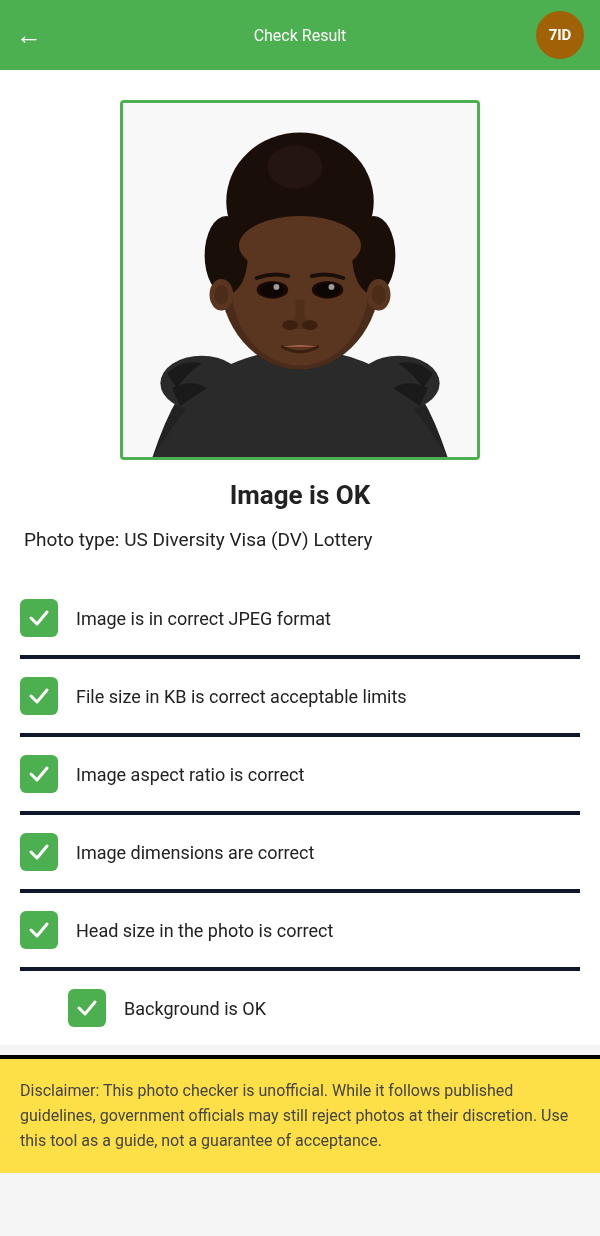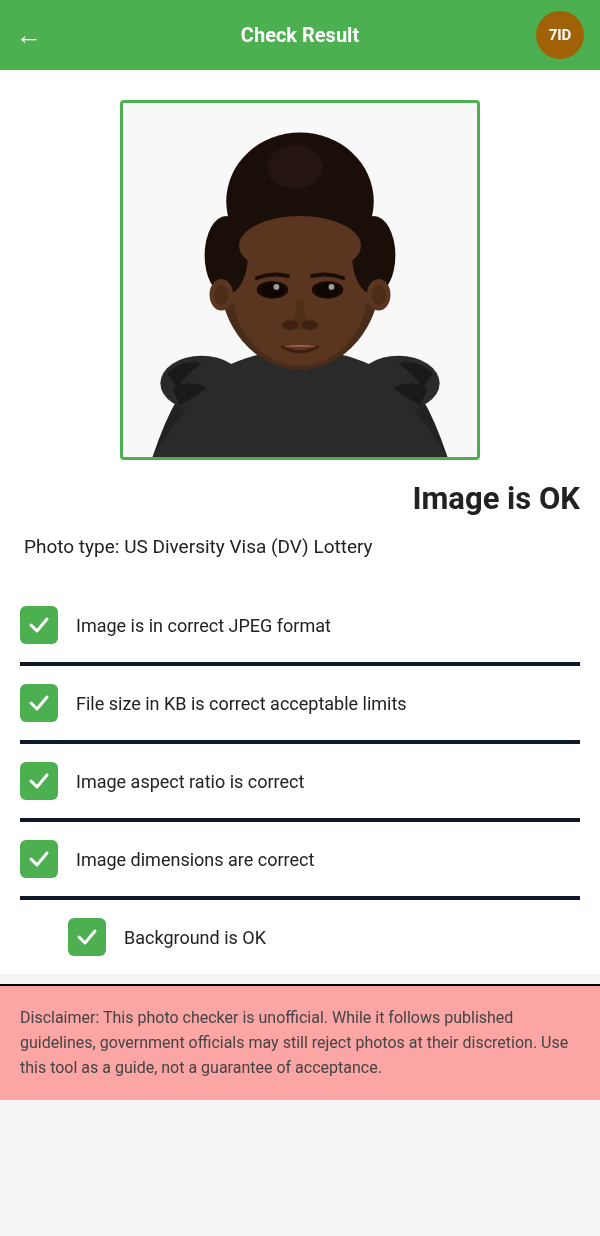--- a/index.html
+++ b/index.html
@@ -23,22 +23,22 @@
     }
     .header-back {
       color: white;
       font-size: 26px;
       cursor: pointer;
       display: flex;
       align-items: center;
     }
     .header-title {
       color: white;
-      font-size: 20px;
-      font-weight: bold;
+      font-size: 16px;
+      font-weight: normal;
       position: absolute;
       left: 50%;
       transform: translateX(-50%);
     }
     .header-logo {
       width: 48px;
       height: 48px;
       background: #a16207;
       border-radius: 50%;
       display: flex;
@@ -74,22 +74,22 @@
     }
 
     
     .portrait-svg {
       width: 360px;
       height: 360px;
     }
 
     
     .status-title {
-      text-align: right;
-      font-size: 31px;
+      text-align: center;
+      font-size: 26px;
       font-weight: bold;
       color: #222;
       margin-bottom: 18px;
     }
 
     
     .photo-type {
       font-size: 19px;
       color: #222;
       margin-bottom: 30px;
@@ -126,22 +126,22 @@
       width: 22px;
       height: 22px;
     }
     .check-label {
       font-size: 18px;
       color: #222;
     }
 
     
     .disclaimer {
-      background: #fca5a5;
-      border-top: 2px solid #000000;
+      background: #fde047;
+      border-top: 4px solid #000000;
       padding: 20px;
       margin: 10px 0 0 0;
     }
     .disclaimer-text {
       font-size: 16px;
       color: #444;
       line-height: 1.55;
     }
   </style>
 </head>
@@ -256,20 +256,28 @@
     </svg>
         </div>
         <span class="check-label">Image dimensions are correct</span>
       </li>
       <li class="check-item">
         <div class="check-icon">
           <svg viewBox="0 0 22 22" fill="none" xmlns="http://www.w3.org/2000/svg">
       <polyline points="3,11 9,17 19,5" stroke="white" stroke-width="3" stroke-linecap="round" stroke-linejoin="round"></polyline>
     </svg>
         </div>
+        <span class="check-label">Head size in the photo is correct</span>
+      </li>
+      <li class="check-item">
+        <div class="check-icon">
+          <svg viewBox="0 0 22 22" fill="none" xmlns="http://www.w3.org/2000/svg">
+      <polyline points="3,11 9,17 19,5" stroke="white" stroke-width="3" stroke-linecap="round" stroke-linejoin="round"></polyline>
+    </svg>
+        </div>
         <span class="check-label">Background is OK</span>
       </li>
     </ul>
 
 </div>
 
 <div class="disclaimer">
   <p class="disclaimer-text">Disclaimer: This photo checker is unofficial. While it follows published guidelines, government officials may still reject photos at their discretion. Use this tool as a guide, not a guarantee of acceptance.</p>
 </div>
 

